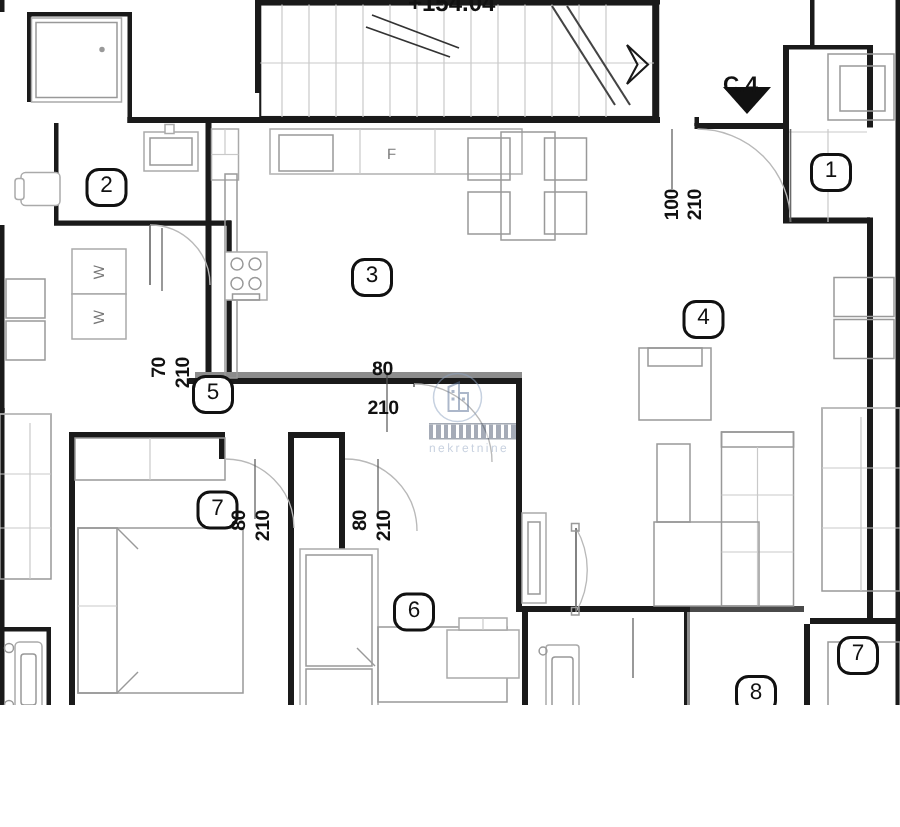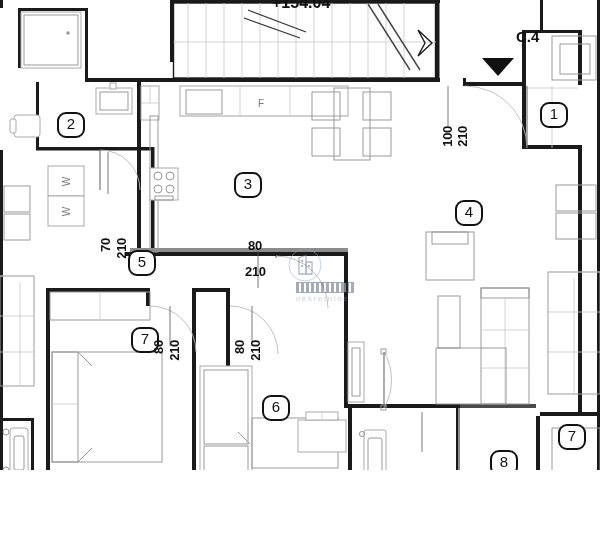--- a/index.html
+++ b/index.html
@@ -377,21 +377,21 @@
       <line class="dimline" x1="281" y1="488" x2="281" y2="522"></line>
     </g>
 
     <g>
       <path d="M 482 58 L 514 58 L 498 76 Z" fill="#111111"></path>
     </g>
   </svg>
 
   <div class="elev-label" style="left:272px; top:-6px;">+154.04</div>
 
-  <div class="unit-label" style="left:482px; top:28px;margin-left:34px;">C.4</div>
+  <div class="unit-label" style="left:482px; top:48px;">C.4</div>
 
   <div class="room-tag" style="left:540px; top:102px;">1</div>
   <div class="room-tag" style="left:57px;  top:112px;">2</div>
   <div class="room-tag" style="left:234px; top:172px;">3</div>
   <div class="room-tag" style="left:455px; top:200px;">4</div>
   <div class="room-tag" style="left:128px; top:250px;">5</div>
   <div class="room-tag" style="left:262px; top:395px;">6</div>
   <div class="room-tag" style="left:131px; top:327px;">7</div>
   <div class="room-tag" style="left:558px; top:424px;">7</div>
   <div class="room-tag" style="left:490px; top:450px;">8</div>
@@ -428,18 +428,18 @@
     <svg viewBox="0 0 34 34" width="34" height="34">
       <circle cx="17" cy="17" r="16" fill="none" stroke="#8fa4c2" stroke-width="1"></circle>
       <path d="M 11 26 L 11 10 L 18 7 L 18 26 Z" fill="none" stroke="#5b7296" stroke-width="1.3"></path>
       <path d="M 18 26 L 18 14 L 24 14 L 24 26 Z" fill="none" stroke="#5b7296" stroke-width="1.3"></path>
       <rect x="13" y="12" width="2" height="2" fill="#5b7296"></rect>
       <rect x="13" y="17" width="2" height="2" fill="#5b7296"></rect>
       <rect x="20" y="17" width="2" height="2" fill="#5b7296"></rect>
     </svg>
   </div>
 
-  <div class="watermark" style="left:296px; top:282px;">
+  <div class="watermark" style="left:286px; top:282px;">
     <div class="wm-bar"></div>
     <div class="wm-text">nekretnine</div>
   </div>
 
 </div>
 
 </body></html>

